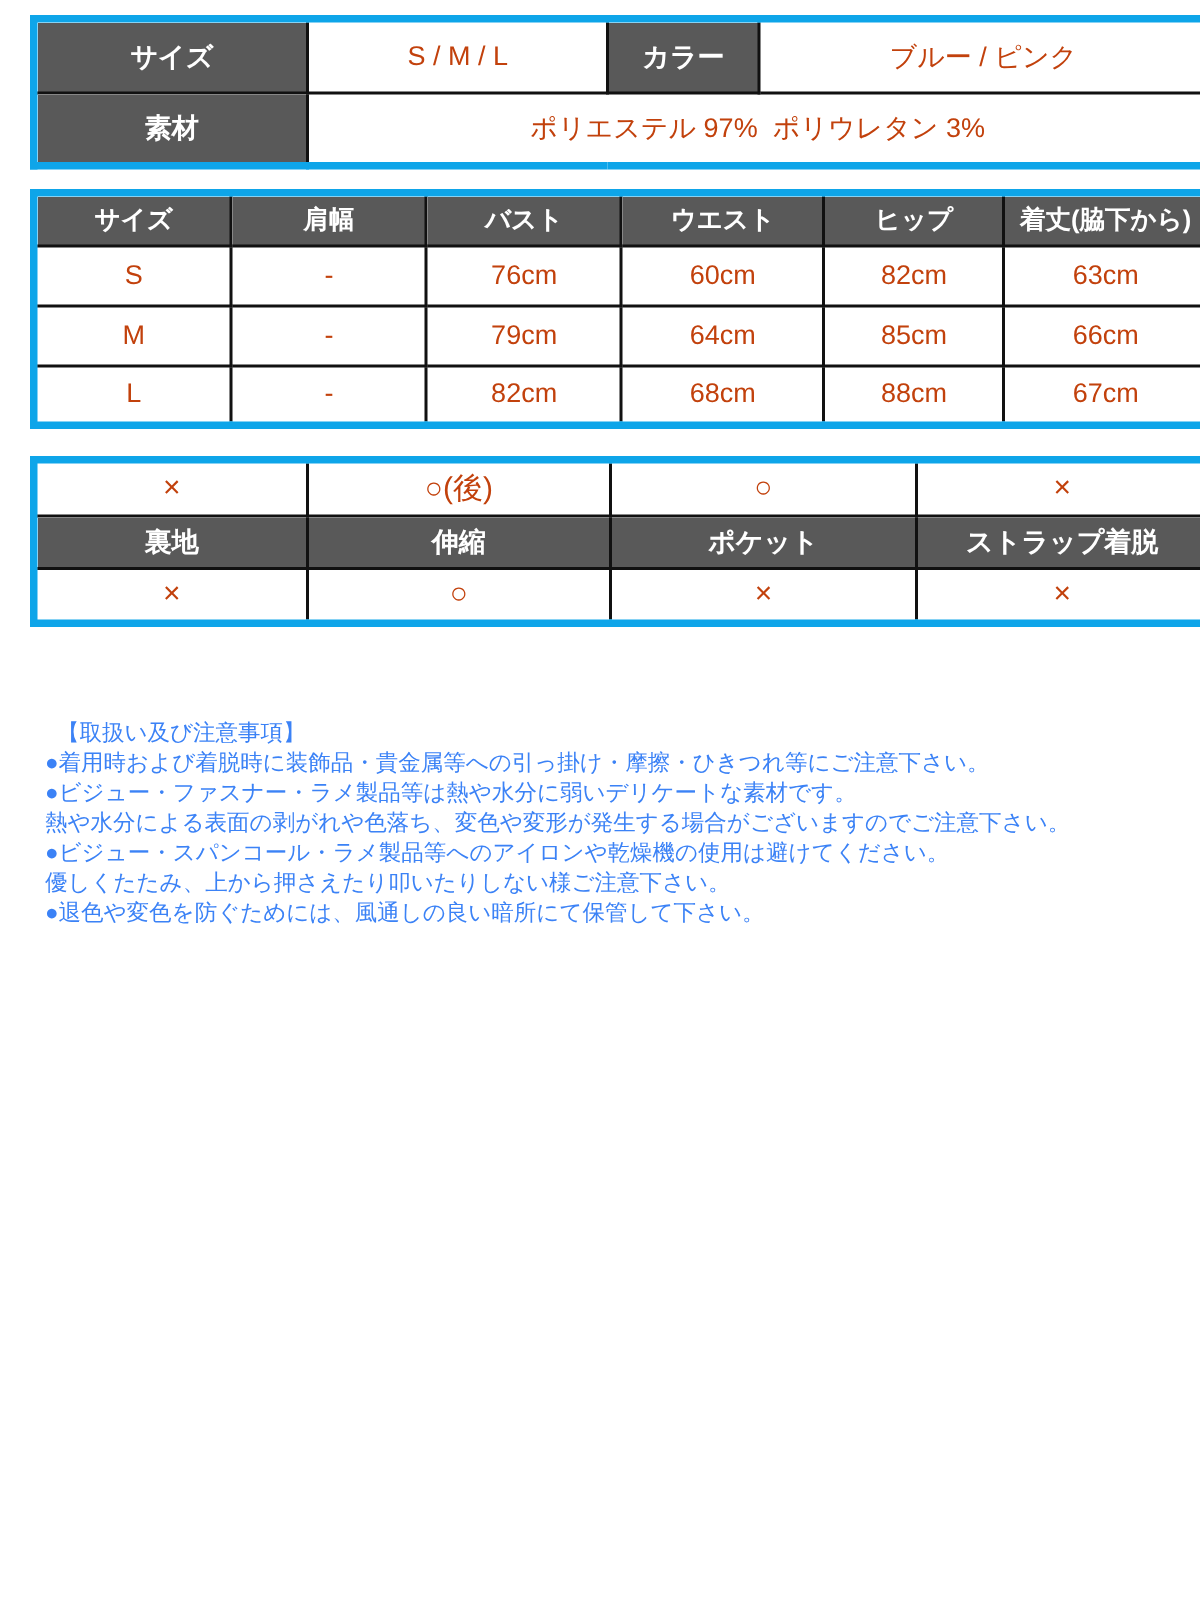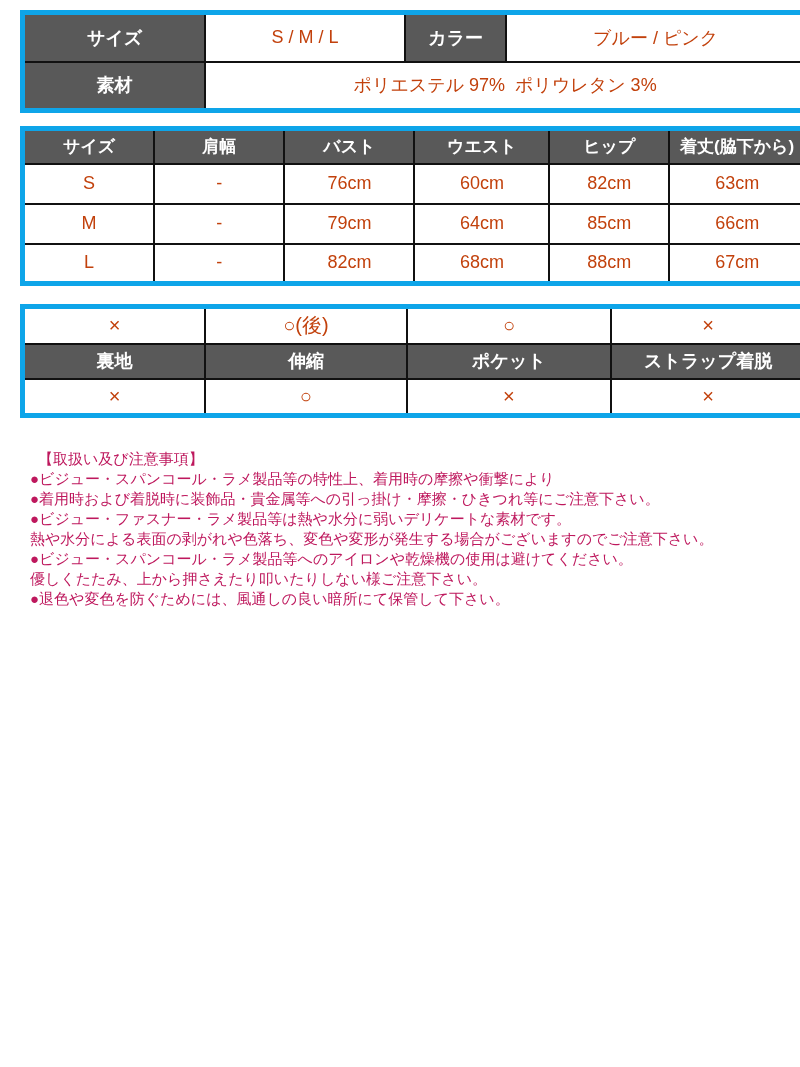--- a/index.html
+++ b/index.html
@@ -49,24 +49,24 @@
   .meas-tbl tr.hdr { height: 35px; }
   .meas-tbl tr.data { height: 40px; }
   .meas-tbl th { font-size: 17px; }
   
   .feat-tbl { margin-top: 18px; }
   .feat-tbl tr.hdr { height: 35px; }
   .feat-tbl tr.data { height: 37px; }
   .feat-tbl td { font-size: 20px; }
   
   .care {
-    margin: 31px 0 0 30px;
+    margin: 61px 0 0 30px;
     font-size: 15px;
     line-height: 20px;
-    color: #be185d;
+    color: #3b82f6;
   }
   .care-title { padding-left: 8px; }
   .care-line { }
 </style>
 </head>
 <body>
 
 <div class="page">
 
   <table class="tbl info-tbl">
@@ -159,21 +159,20 @@
         <td>×</td>
         <td>○</td>
         <td>×</td>
         <td>×</td>
       </tr>
     </tbody>
   </table>
 
   <div class="care">
     <div class="care-title">【取扱い及び注意事項】</div>
-    <div class="care-line">●ビジュー・スパンコール・ラメ製品等の特性上、着用時の摩擦や衝撃により</div>
     <div class="care-line">●着用時および着脱時に装飾品・貴金属等への引っ掛け・摩擦・ひきつれ等にご注意下さい。</div>
     <div class="care-line">●ビジュー・ファスナー・ラメ製品等は熱や水分に弱いデリケートな素材です。</div>
     <div class="care-line">熱や水分による表面の剥がれや色落ち、変色や変形が発生する場合がございますのでご注意下さい。</div>
     <div class="care-line">●ビジュー・スパンコール・ラメ製品等へのアイロンや乾燥機の使用は避けてください。</div>
     <div class="care-line">優しくたたみ、上から押さえたり叩いたりしない様ご注意下さい。</div>
     <div class="care-line">●退色や変色を防ぐためには、風通しの良い暗所にて保管して下さい。</div>
   </div>
 
 </div>
 

